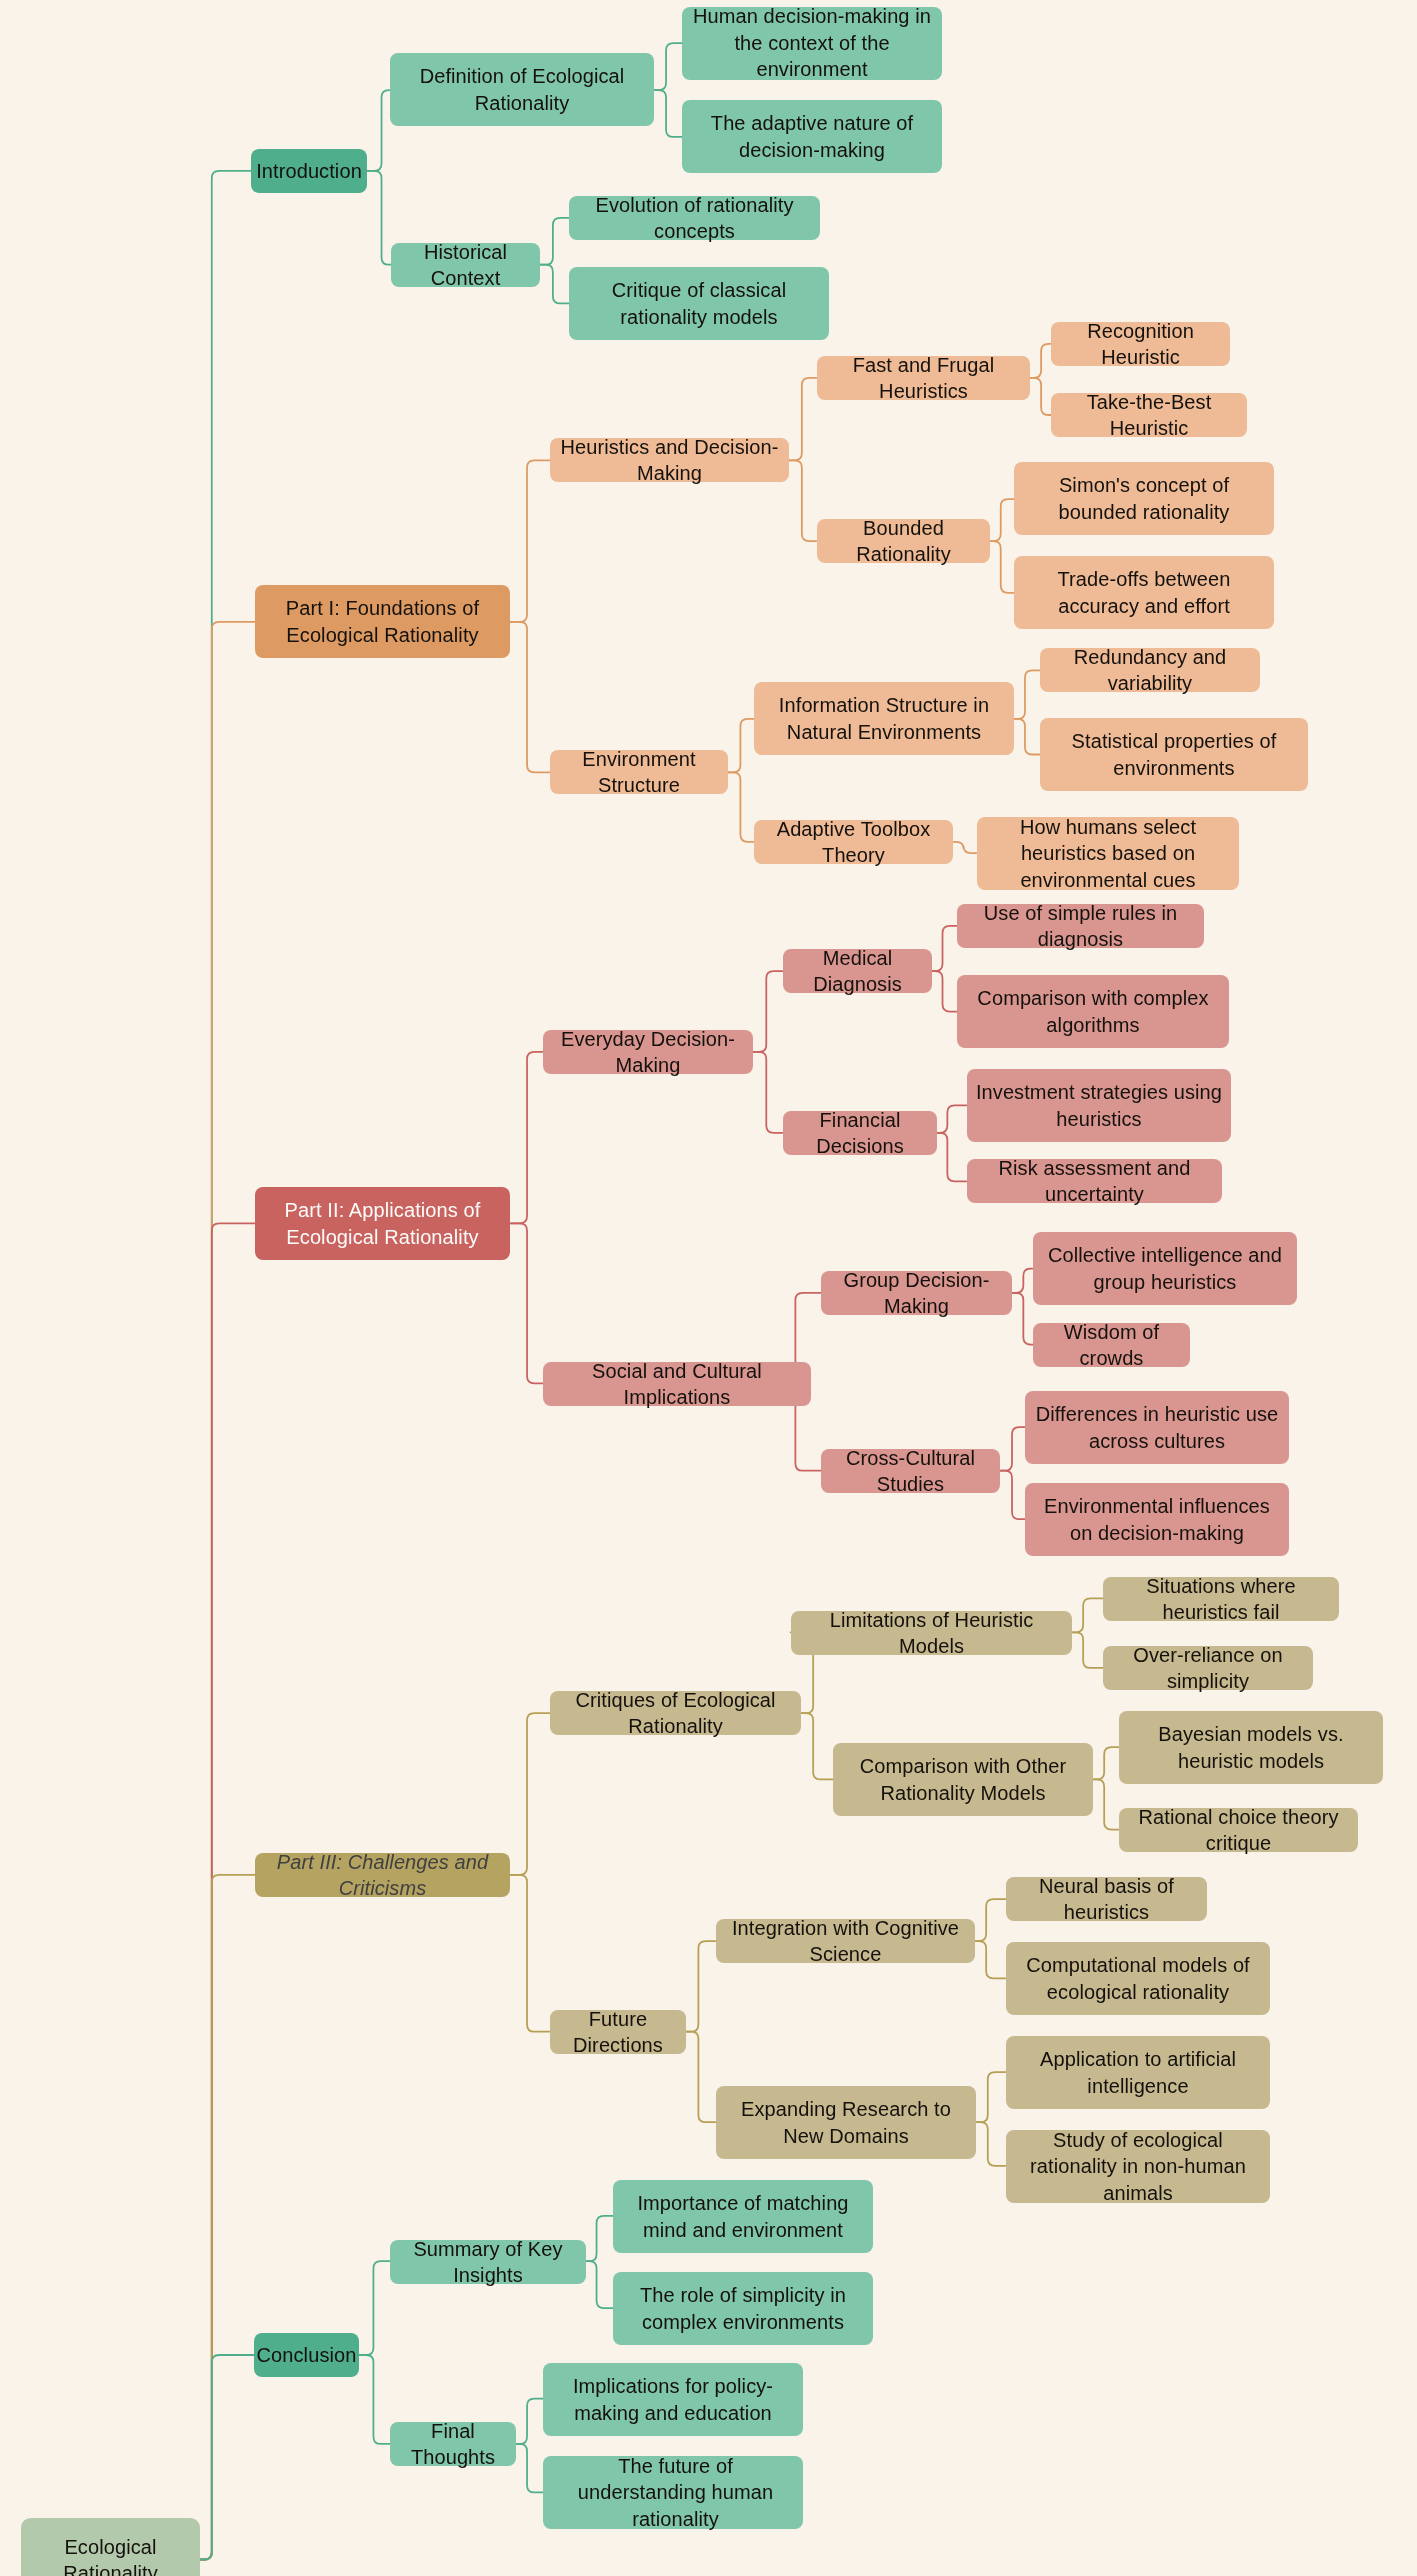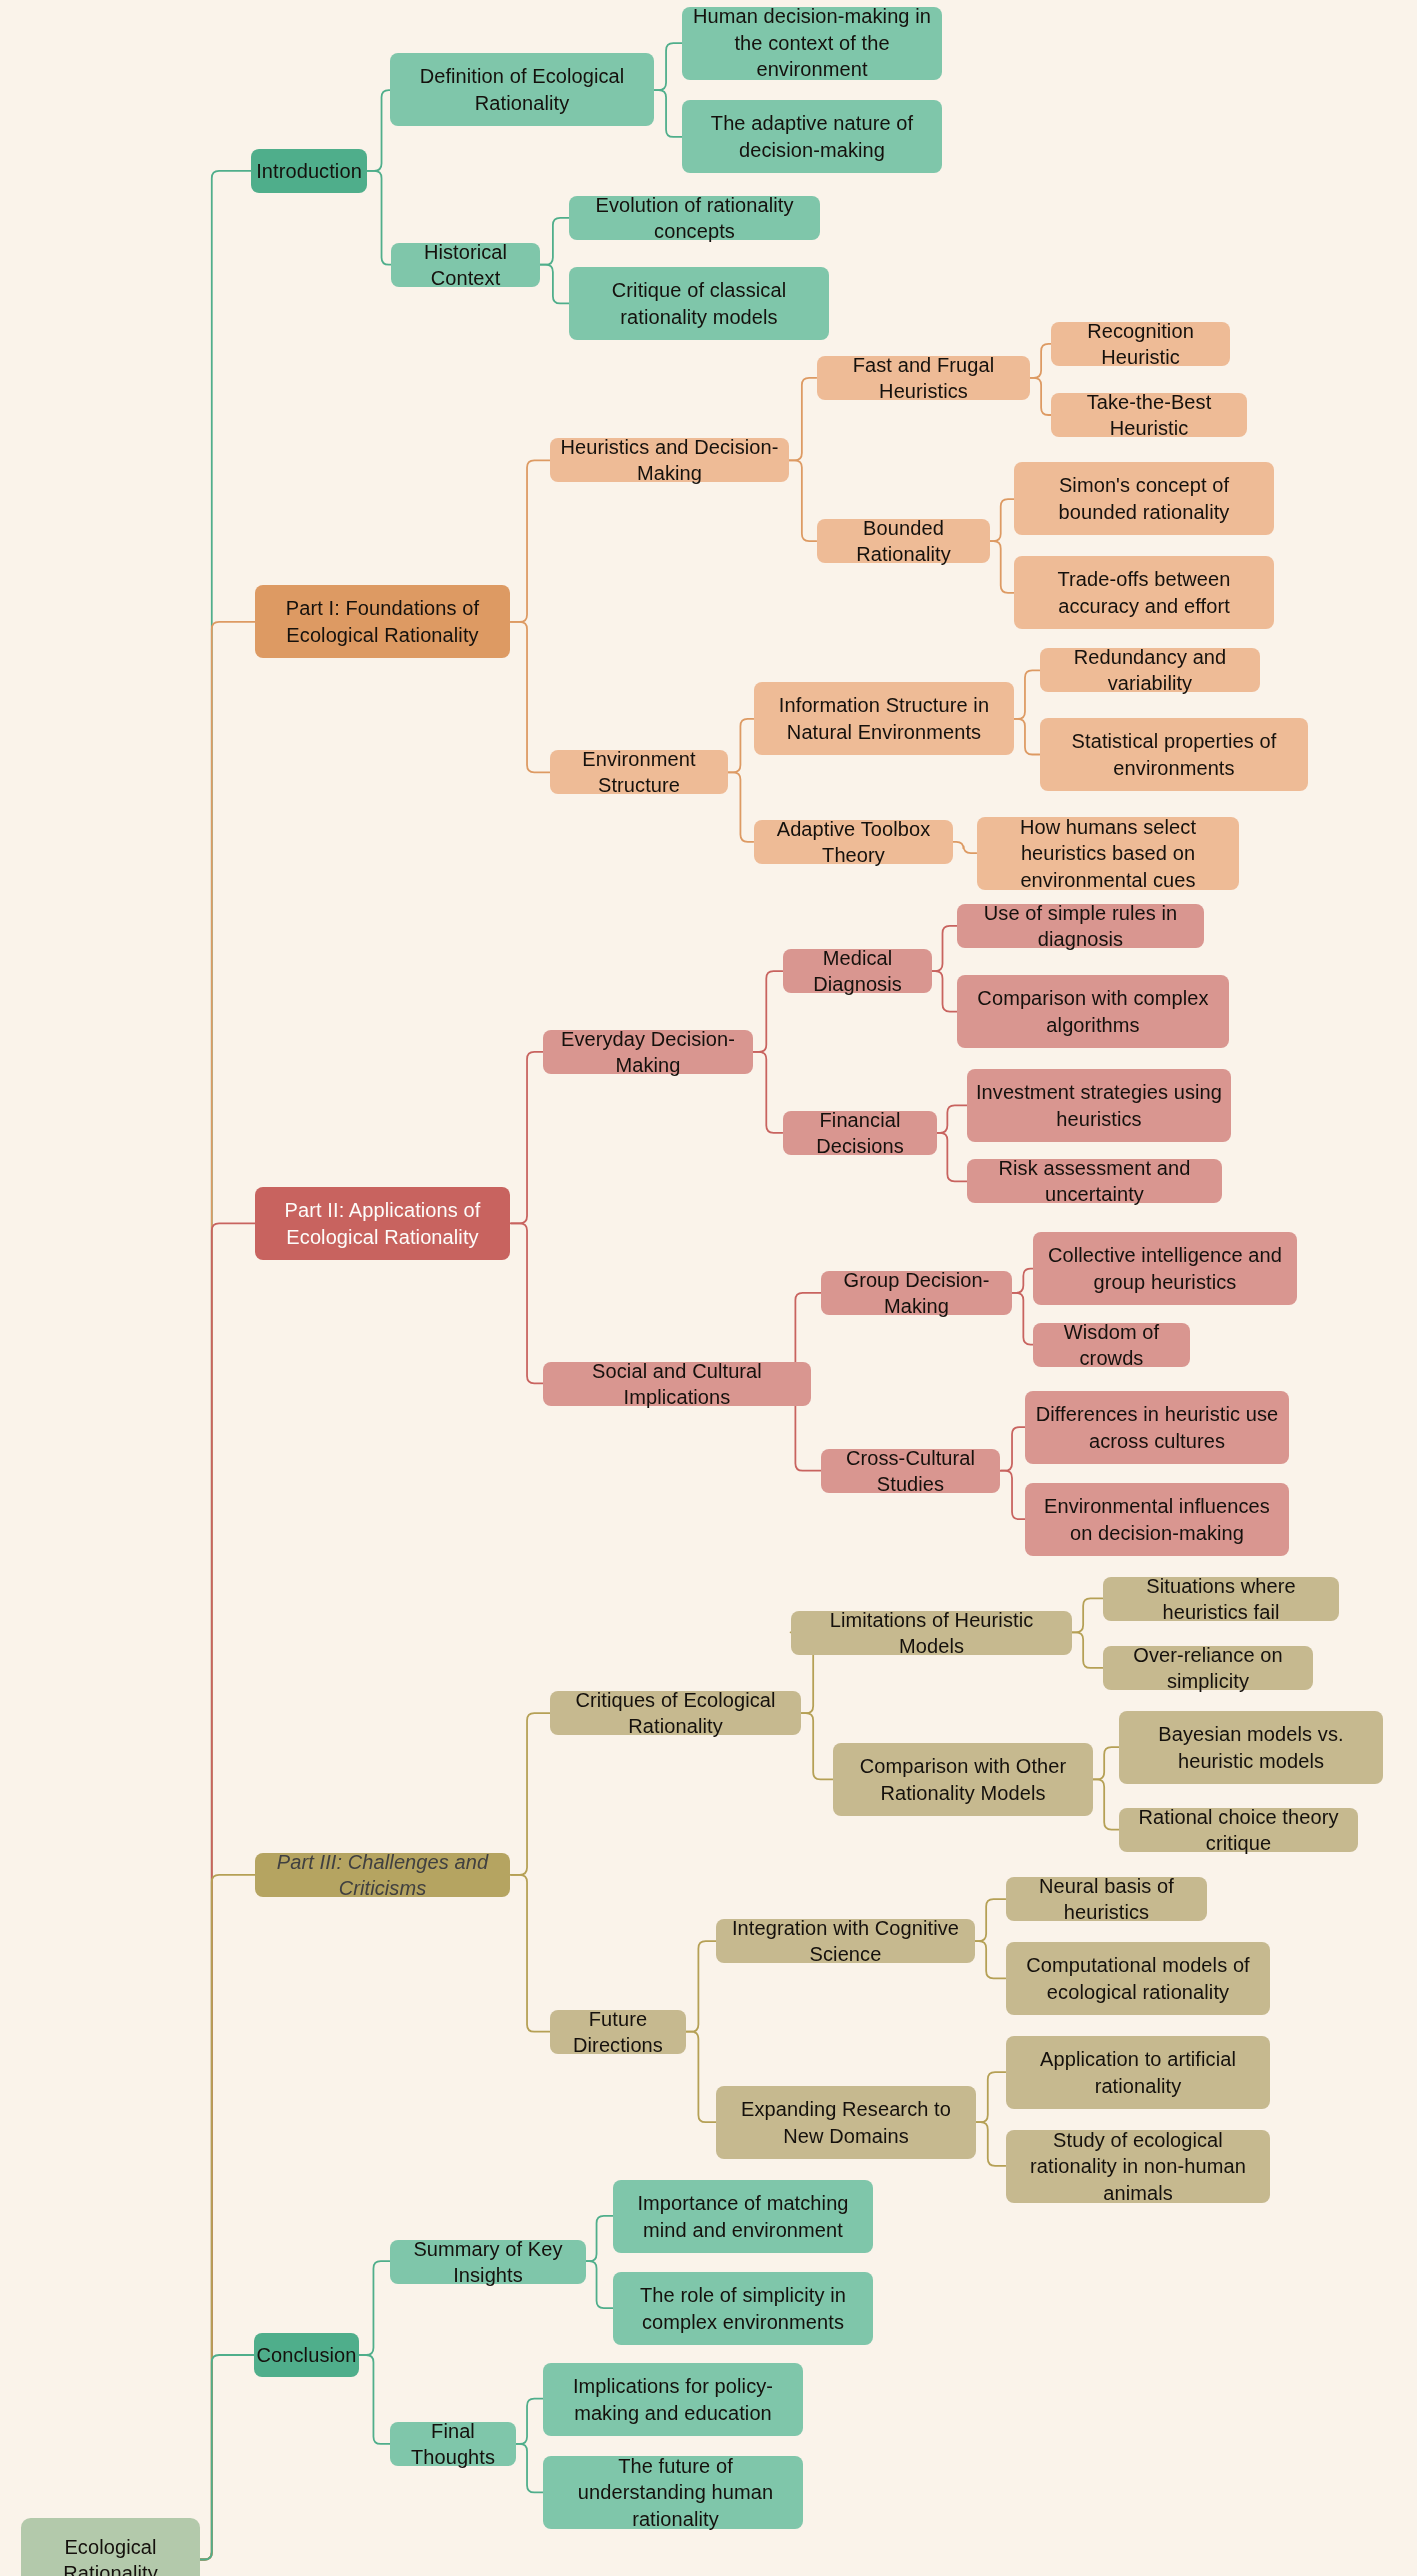--- a/index.html
+++ b/index.html
@@ -237,21 +237,21 @@
       <div class="node l2" style="left: 1006px; top: 1877px; width: 201px; height: 44px; background: rgb(198, 185, 143); color: rgb(21, 17, 13);">
         <span>Neural basis of heuristics</span>
       </div>
       <div class="node l2" style="left: 1006px; top: 1942px; width: 264px; height: 73px; background: rgb(198, 185, 143); color: rgb(21, 17, 13);">
         <span>Computational models of ecological rationality</span>
       </div>
       <div class="node l2" style="left: 716px; top: 2086px; width: 260px; height: 73px; background: rgb(198, 185, 143); color: rgb(21, 17, 13);">
         <span>Expanding Research to New Domains</span>
       </div>
       <div class="node l2" style="left: 1006px; top: 2036px; width: 264px; height: 73px; background: rgb(198, 185, 143); color: rgb(21, 17, 13);">
-        <span>Application to artificial rationality</span>
+        <span>Application to artificial intelligence</span>
       </div>
       <div class="node l2" style="left: 1006px; top: 2130px; width: 264px; height: 73px; background: rgb(198, 185, 143); color: rgb(21, 17, 13);">
         <span>Study of ecological rationality in non-human animals</span>
       </div>
       <div class="node l1" style="left: 254px; top: 2333px; width: 105px; height: 44px; background: rgb(79, 174, 139); color: rgb(21, 17, 13);">
         <span>Conclusion</span>
       </div>
       <div class="node l2" style="left: 390px; top: 2240px; width: 196px; height: 44px; background: rgb(127, 198, 170); color: rgb(21, 17, 13);">
         <span>Summary of Key Insights</span>
       </div>

